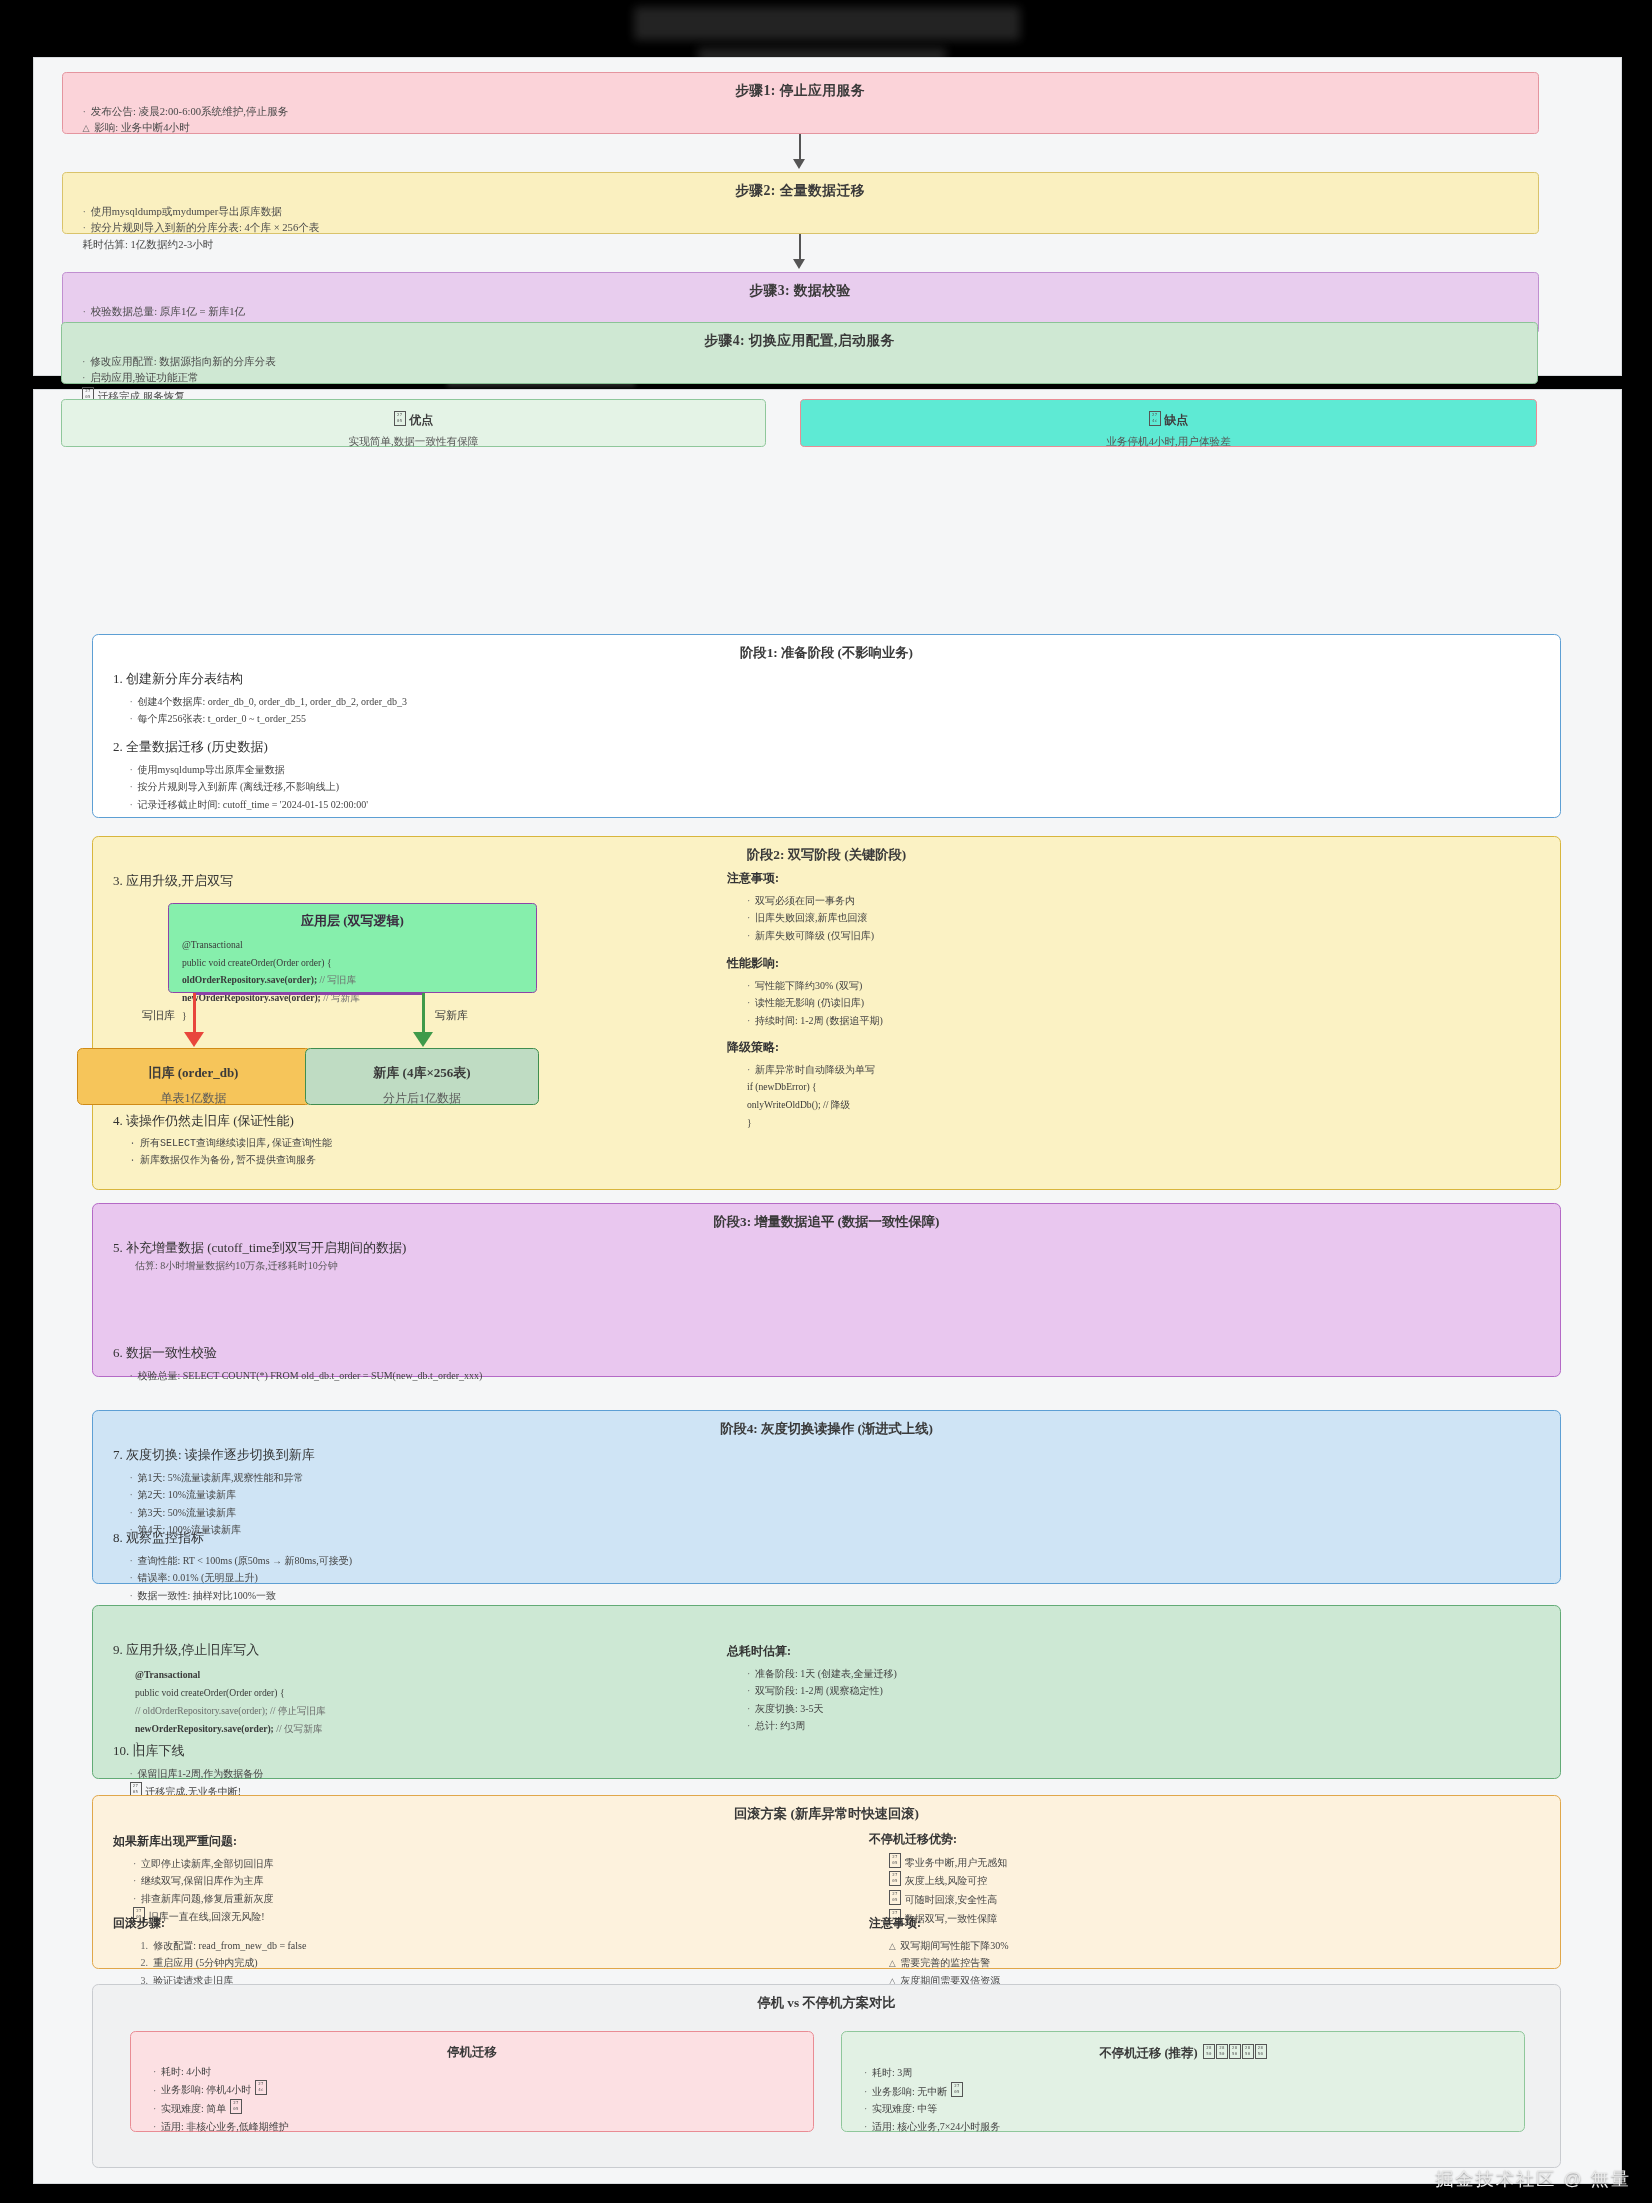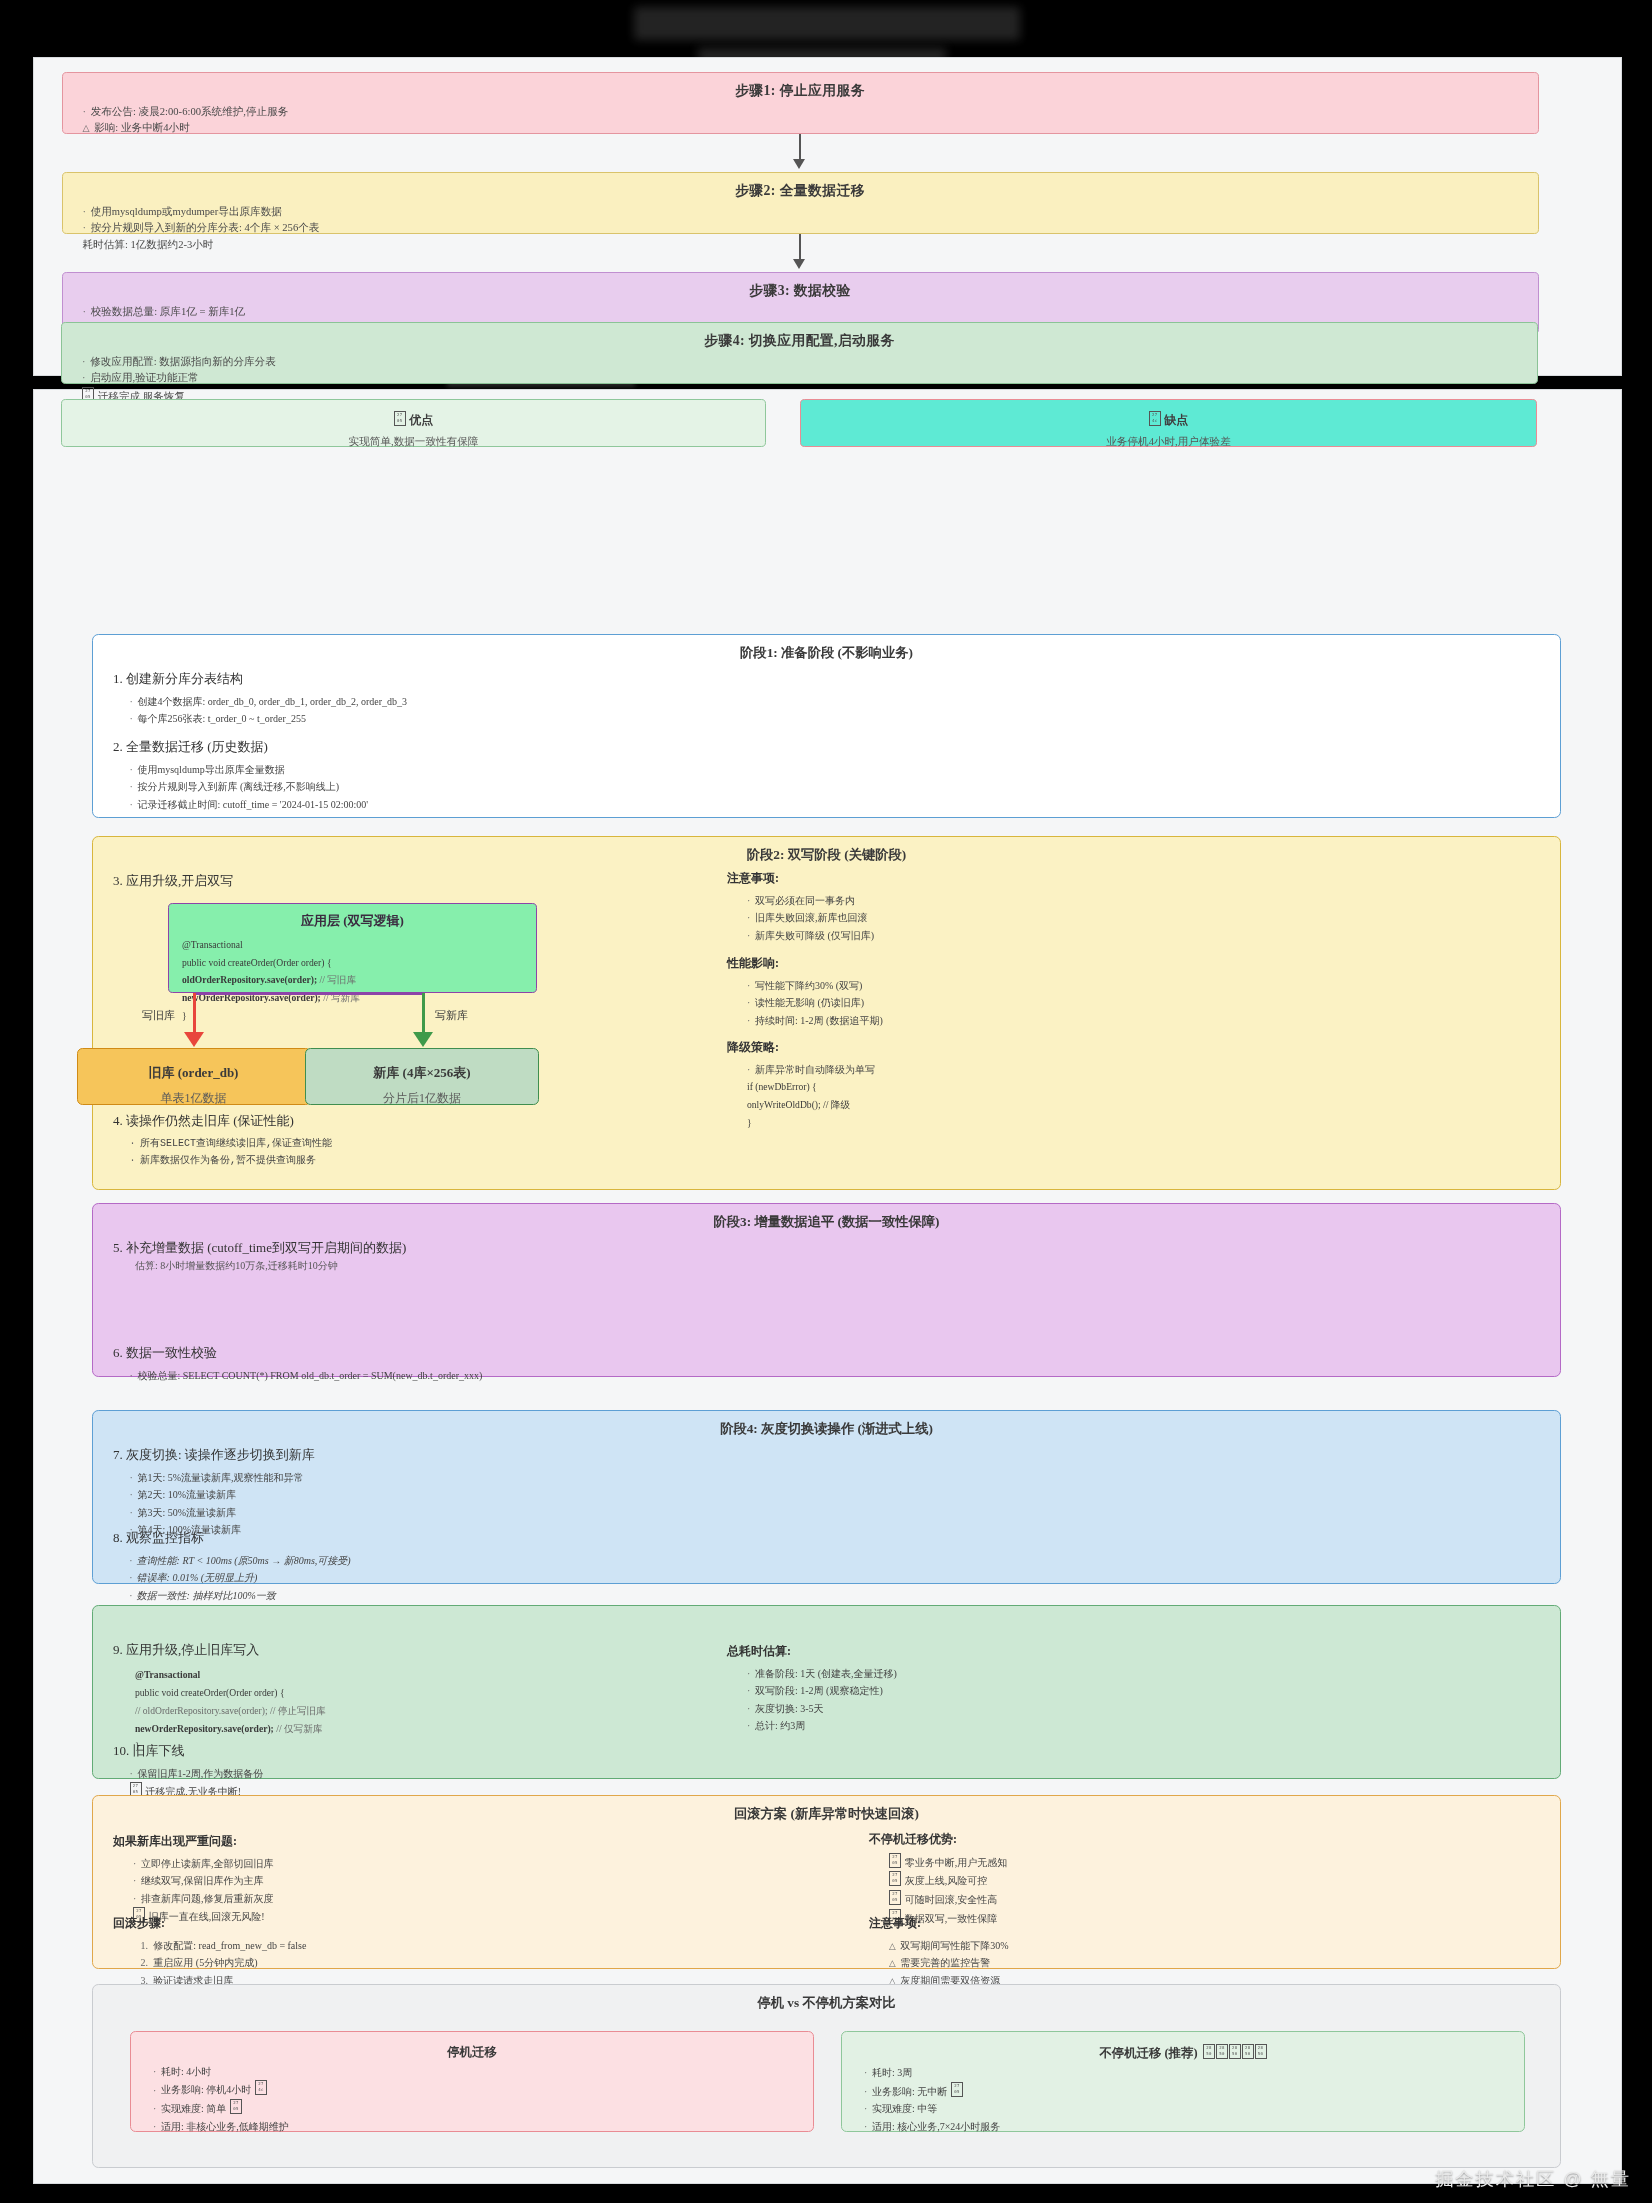--- a/index.html
+++ b/index.html
@@ -359,21 +359,21 @@
       <div class="h-num">7. 灰度切换: 读操作逐步切换到新库</div>
       <ul class="bul" style="margin-left:16.5px;">
         <li>第1天: 5%流量读新库,观察性能和异常</li>
         <li>第2天: 10%流量读新库</li>
         <li>第3天: 50%流量读新库</li>
         <li>第4天: 100%流量读新库</li>
       </ul>
     </div>
     <div class="blk" style="left:20px;top:118px;">
       <div class="h-num">8. 观察监控指标</div>
-      <ul class="bul" style="margin-left:16.5px;font-style:italic;">
+      <ul class="bul" style="margin-left:16.5px;">
         <li>查询性能: RT &lt; 100ms (原50ms → 新80ms,可接受)</li>
         <li>错误率: 0.01% (无明显上升)</li>
         <li>数据一致性: 抽样对比100%一致</li>
       </ul>
     </div>
   </div>
 
   <div class="phase ph-green" style="left:92px;top:1605px;width:1469px;height:174px;z-index:6;">
     <div class="blk" style="left:20px;top:35px;">
       <div class="h-num">9. 应用升级,停止旧库写入</div>

